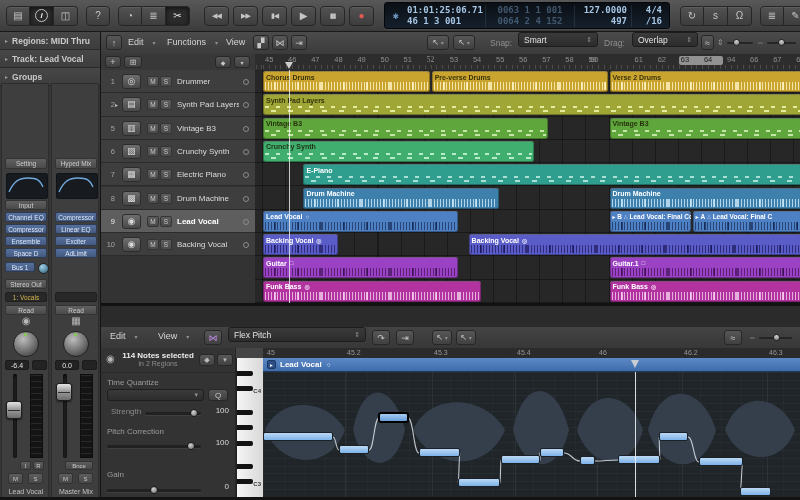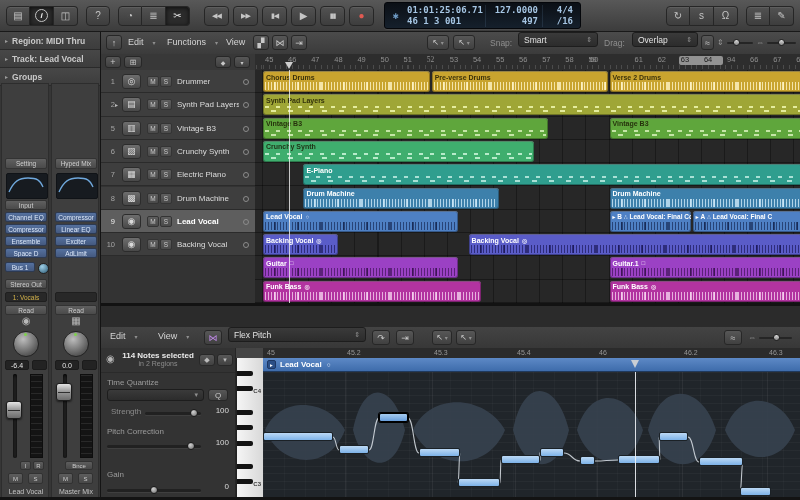--- a/index.html
+++ b/index.html
@@ -232,20 +232,24 @@
         <div class="tbtn tr rec">
           <div class="gly">●</div>
         </div>
       </div>
     <div class="lcd">
       <div class="lgear">✱</div>
       <div class="lc c1">
         <div>01:01:25:06.71</div>
         <div>46 1 3 001</div>
       </div>
+      <div class="lc c2">
+        <div>0063 1 1 001</div>
+        <div>0064 2 4 152</div>
+      </div>
       <div class="lc c3">
         <div>127.0000</div>
         <div>497</div>
       </div>
       <div class="lc c4">
         <div>4/4</div>
         <div>/16</div>
       </div>
     </div>
     <div class="tbrow" id="tbR" style="margin-left:auto">
@@ -268,21 +272,21 @@
             <div class="gly">✎</div>
           </div>
         </div>
       </div>
   </div>
 
   <div class="inspector">
     <div id="secs">
         <div class="sec">
           <div class="scar">▸</div>
-          <div class="slab">Region: MIDI Thru</div>
+          <div class="slab">Regions: MIDI Thru</div>
         </div>
         <div class="sec">
           <div class="scar">▸</div>
           <div class="slab">Track:  Lead Vocal</div>
         </div>
         <div class="sec">
           <div class="scar">▸</div>
           <div class="slab">Groups</div>
         </div>
       </div>

